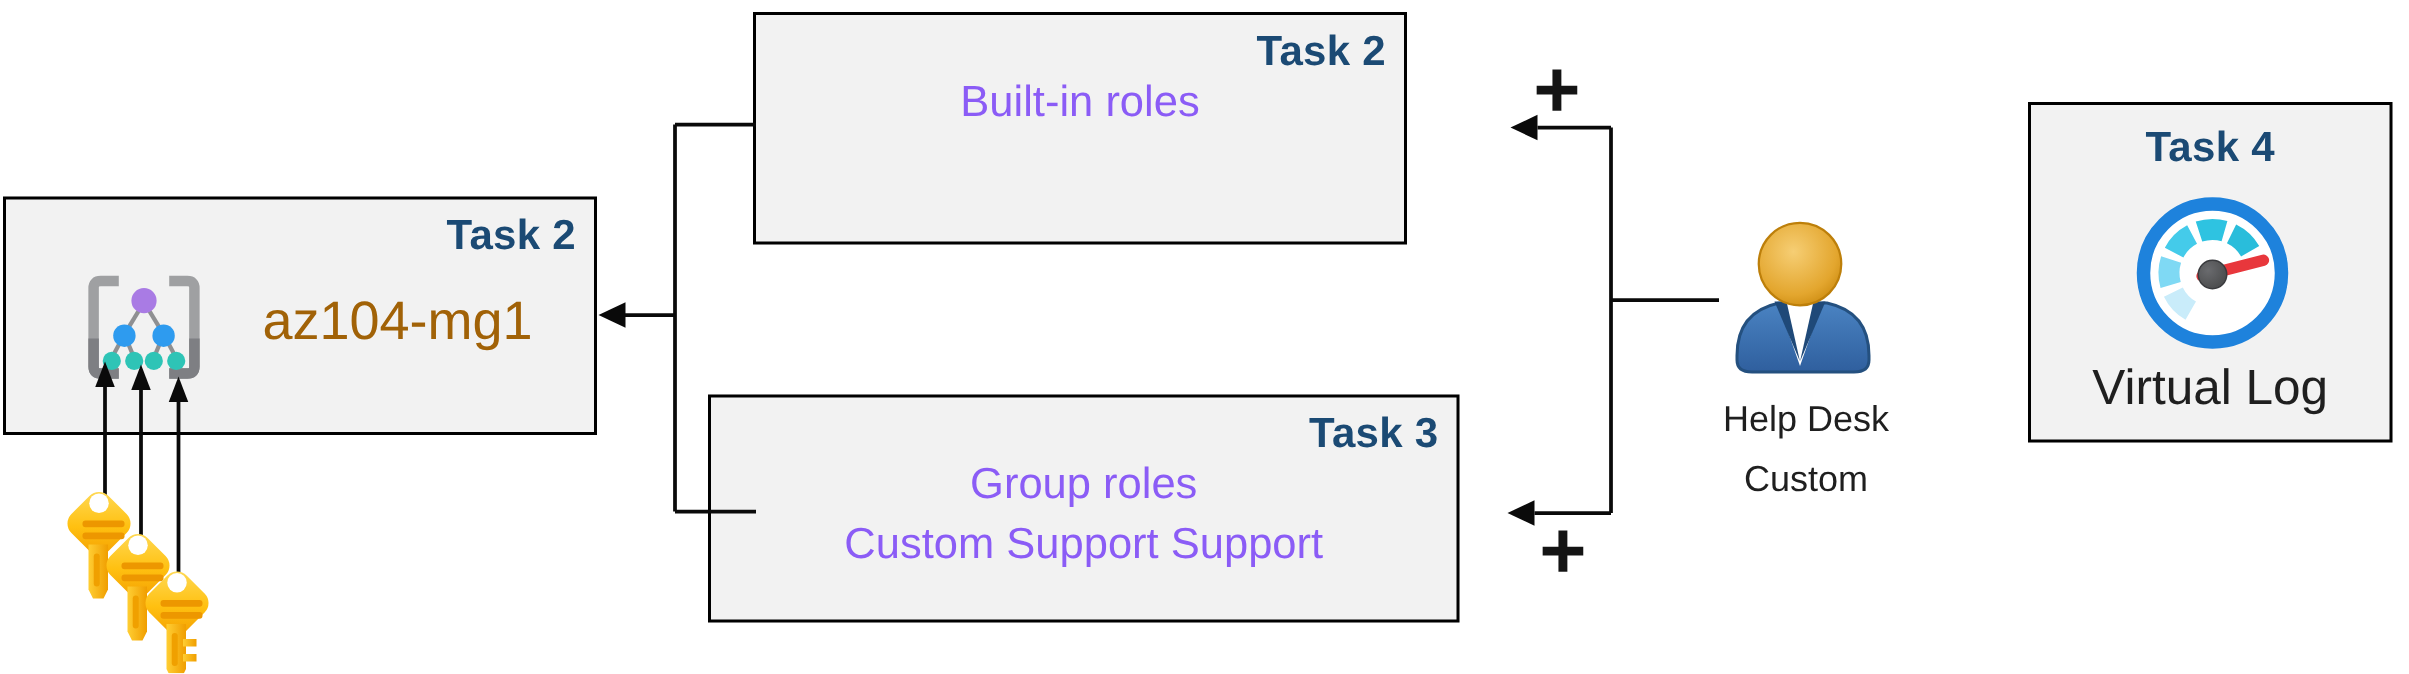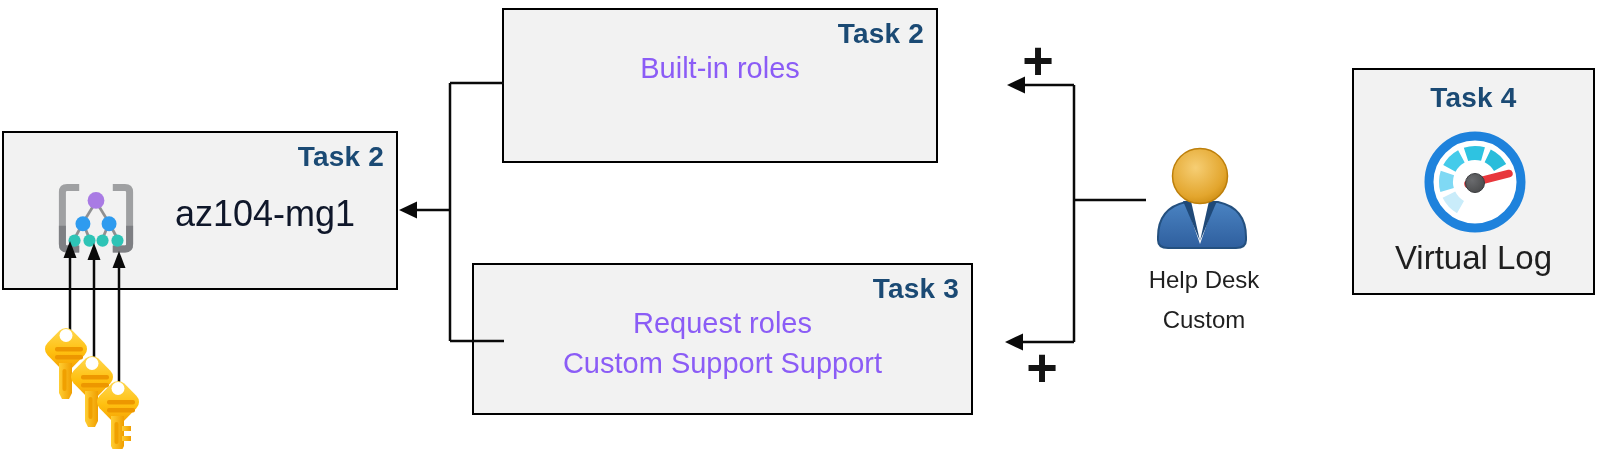--- a/index.html
+++ b/index.html
@@ -18,21 +18,21 @@
     position:absolute;top:8px;right:12px;font-weight:bold;font-size:28px;color:#1B4A74;
     letter-spacing:0.2px;
   }
   #task4-box .task-label{left:0;right:0;top:12px;text-align:center;}
   .box-lines{
     position:absolute;top:38px;left:0;right:0;text-align:center;
     font-size:29px;line-height:40px;color:#8b5cf6;
   }
   #task1-text{
     position:absolute;left:130px;top:60px;width:262px;text-align:center;
-    font-size:36px;color:#0f172a;
+    font-size:36px;color:#a16207;
   }
   #mg-icon-svg{position:absolute;left:50px;top:46px;}
   #gauge-svg{position:absolute;left:65px;top:56px;}
   #task4-caption{
     position:absolute;left:0;right:0;bottom:16px;text-align:center;
     font-size:33px;color:#1F1F1F;
   }
   #helpdesk-label{
     position:absolute;left:1094px;top:260px;width:220px;text-align:center;
     font-size:24px;line-height:40px;color:#1F1F1F;z-index:2;
@@ -80,21 +80,21 @@
   <div class="box" id="task2-box">
     <span class="task-label">Task 2</span>
     <div class="box-lines">
       <div>Built-in roles</div>
     </div>
   </div>
 
   <div class="box" id="task3-box">
     <span class="task-label">Task 3</span>
     <div class="box-lines">
-      <div>Request roles</div>
+      <div>Group roles</div>
       <div>Custom Support Support</div>
     </div>
   </div>
 
   <div class="box" id="task4-box">
     <span class="task-label">Task 4</span>
     <svg id="gauge-svg" width="112" height="112" viewBox="0 0 112 112">
       <defs>
         <radialGradient id="hubGrad" cx="35%" cy="35%" r="80%">
           <stop offset="0%" stop-color="#6A6B6E"></stop>

